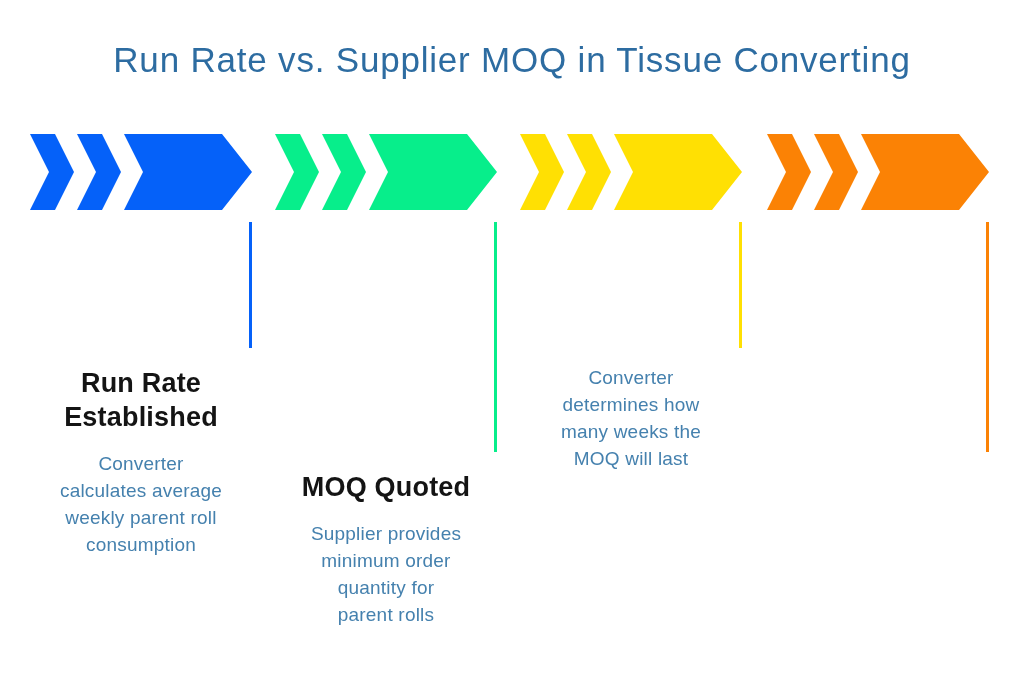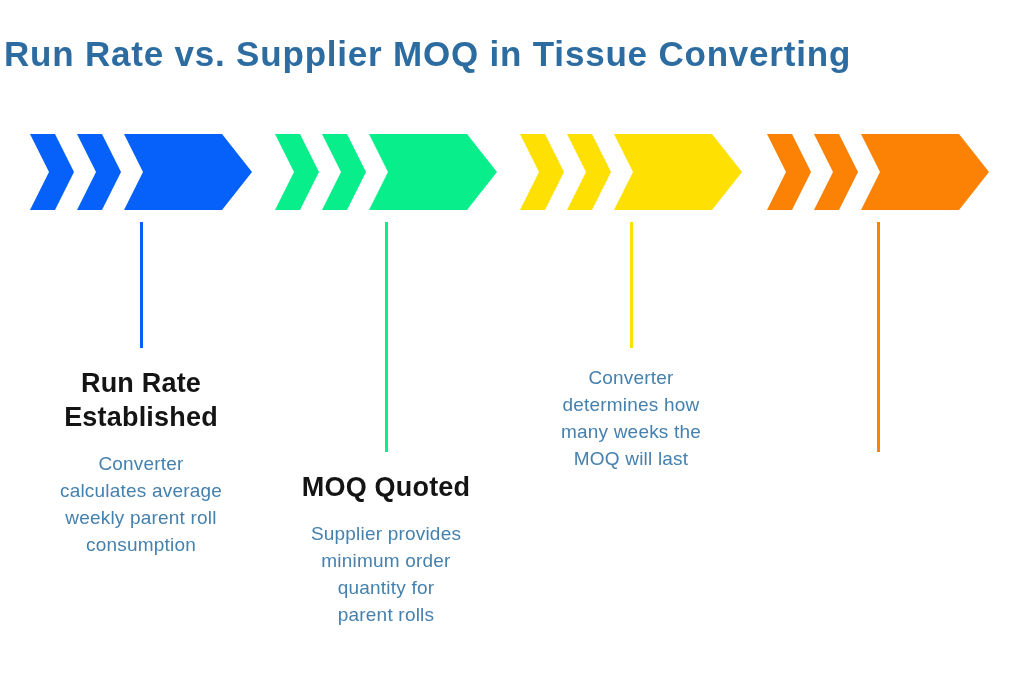--- a/index.html
+++ b/index.html
@@ -5,27 +5,27 @@
   html,body{margin:0;padding:0;background:#ffffff;}
   .canvas{
     position:relative;
     width:1024px;height:677px;
     background:var(--background,#fff);
     font-family:"Liberation Sans", sans-serif;
     overflow:hidden;
   }
   .title{
     position:absolute;top:30px;left:0;right:0;
-    margin:4px;
-    font-size:35px;font-weight:bold;letter-spacing:.8px;
+    margin:10px;text-align:center;
+    font-size:35px;font-weight:normal;letter-spacing:.8px;
     color:var(--title,#2d6ca1);
   }
   .col{
     position:absolute;top:134px;width:222px;
-    display:flex;flex-direction:column;align-items:center;
+    display:flex;flex-direction:column;align-items:flex-end;
   }
   .col-0{left:30px}
   .col-1{left:275px}
   .col-2{left:520px}
   .col-3{left:767px}
   .chevrons{width:222px;height:76px;display:block;}
   .connector{display:block;width:3px;margin-top:12px;}
   .connector.short{height:126px;}
   .connector.long{height:230px;}
   .textblock{width:222px;text-align:center;}

